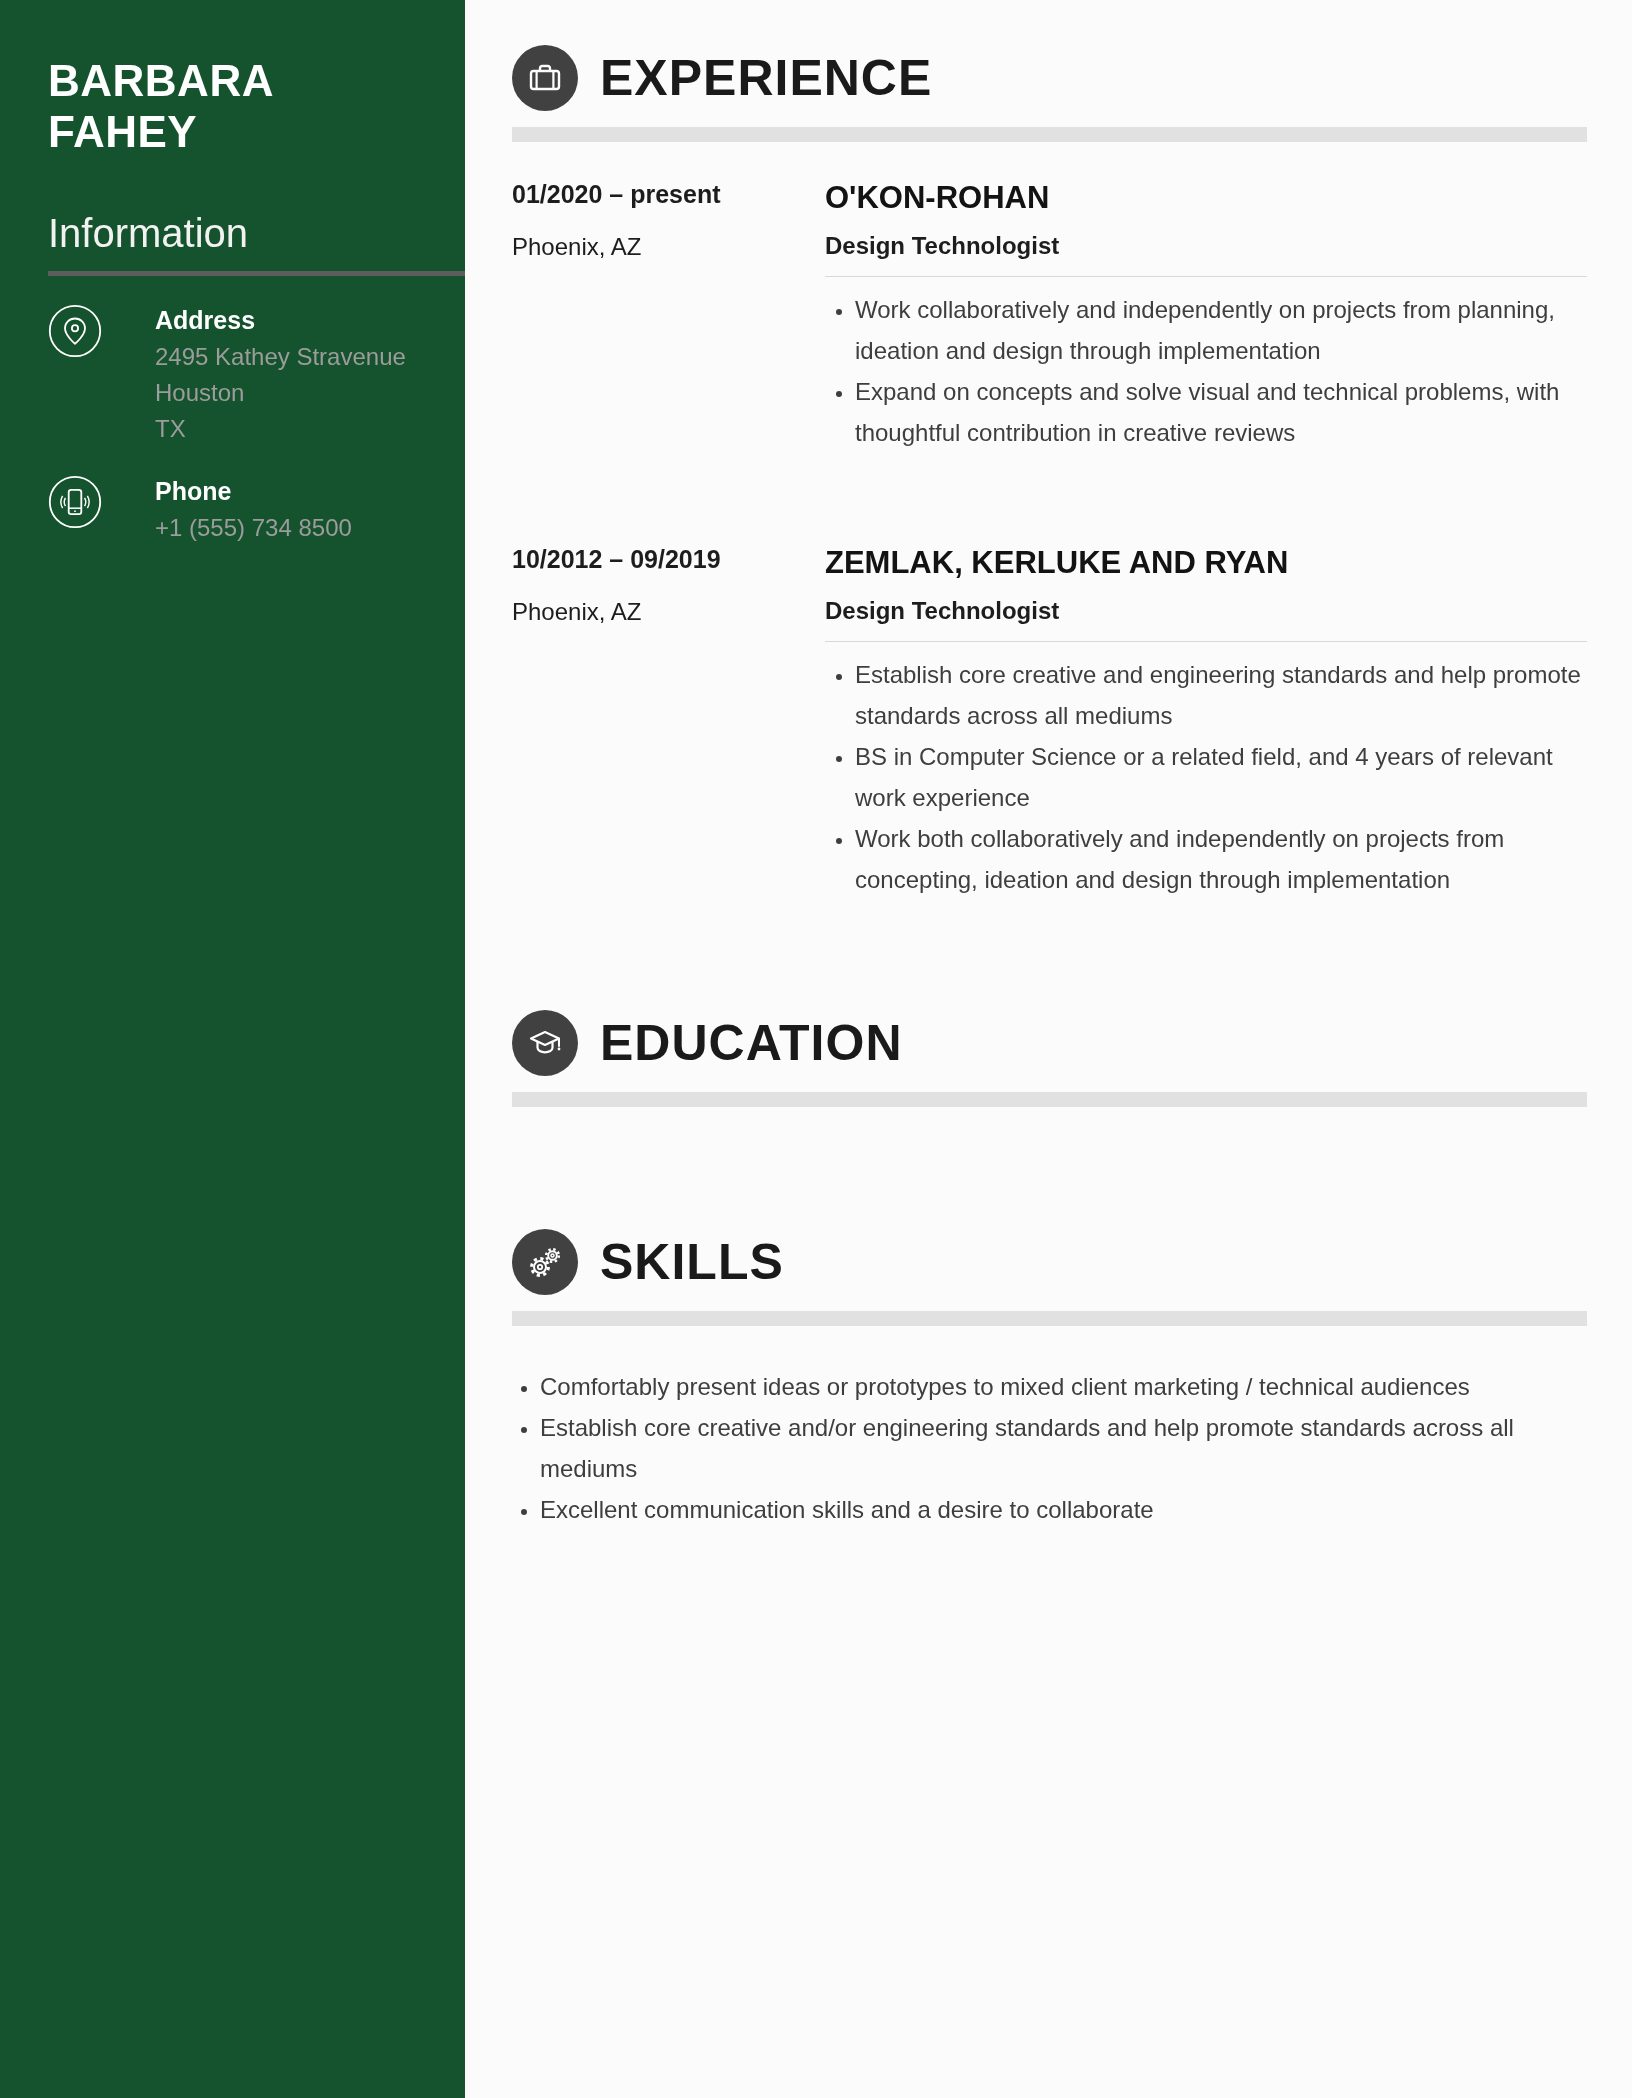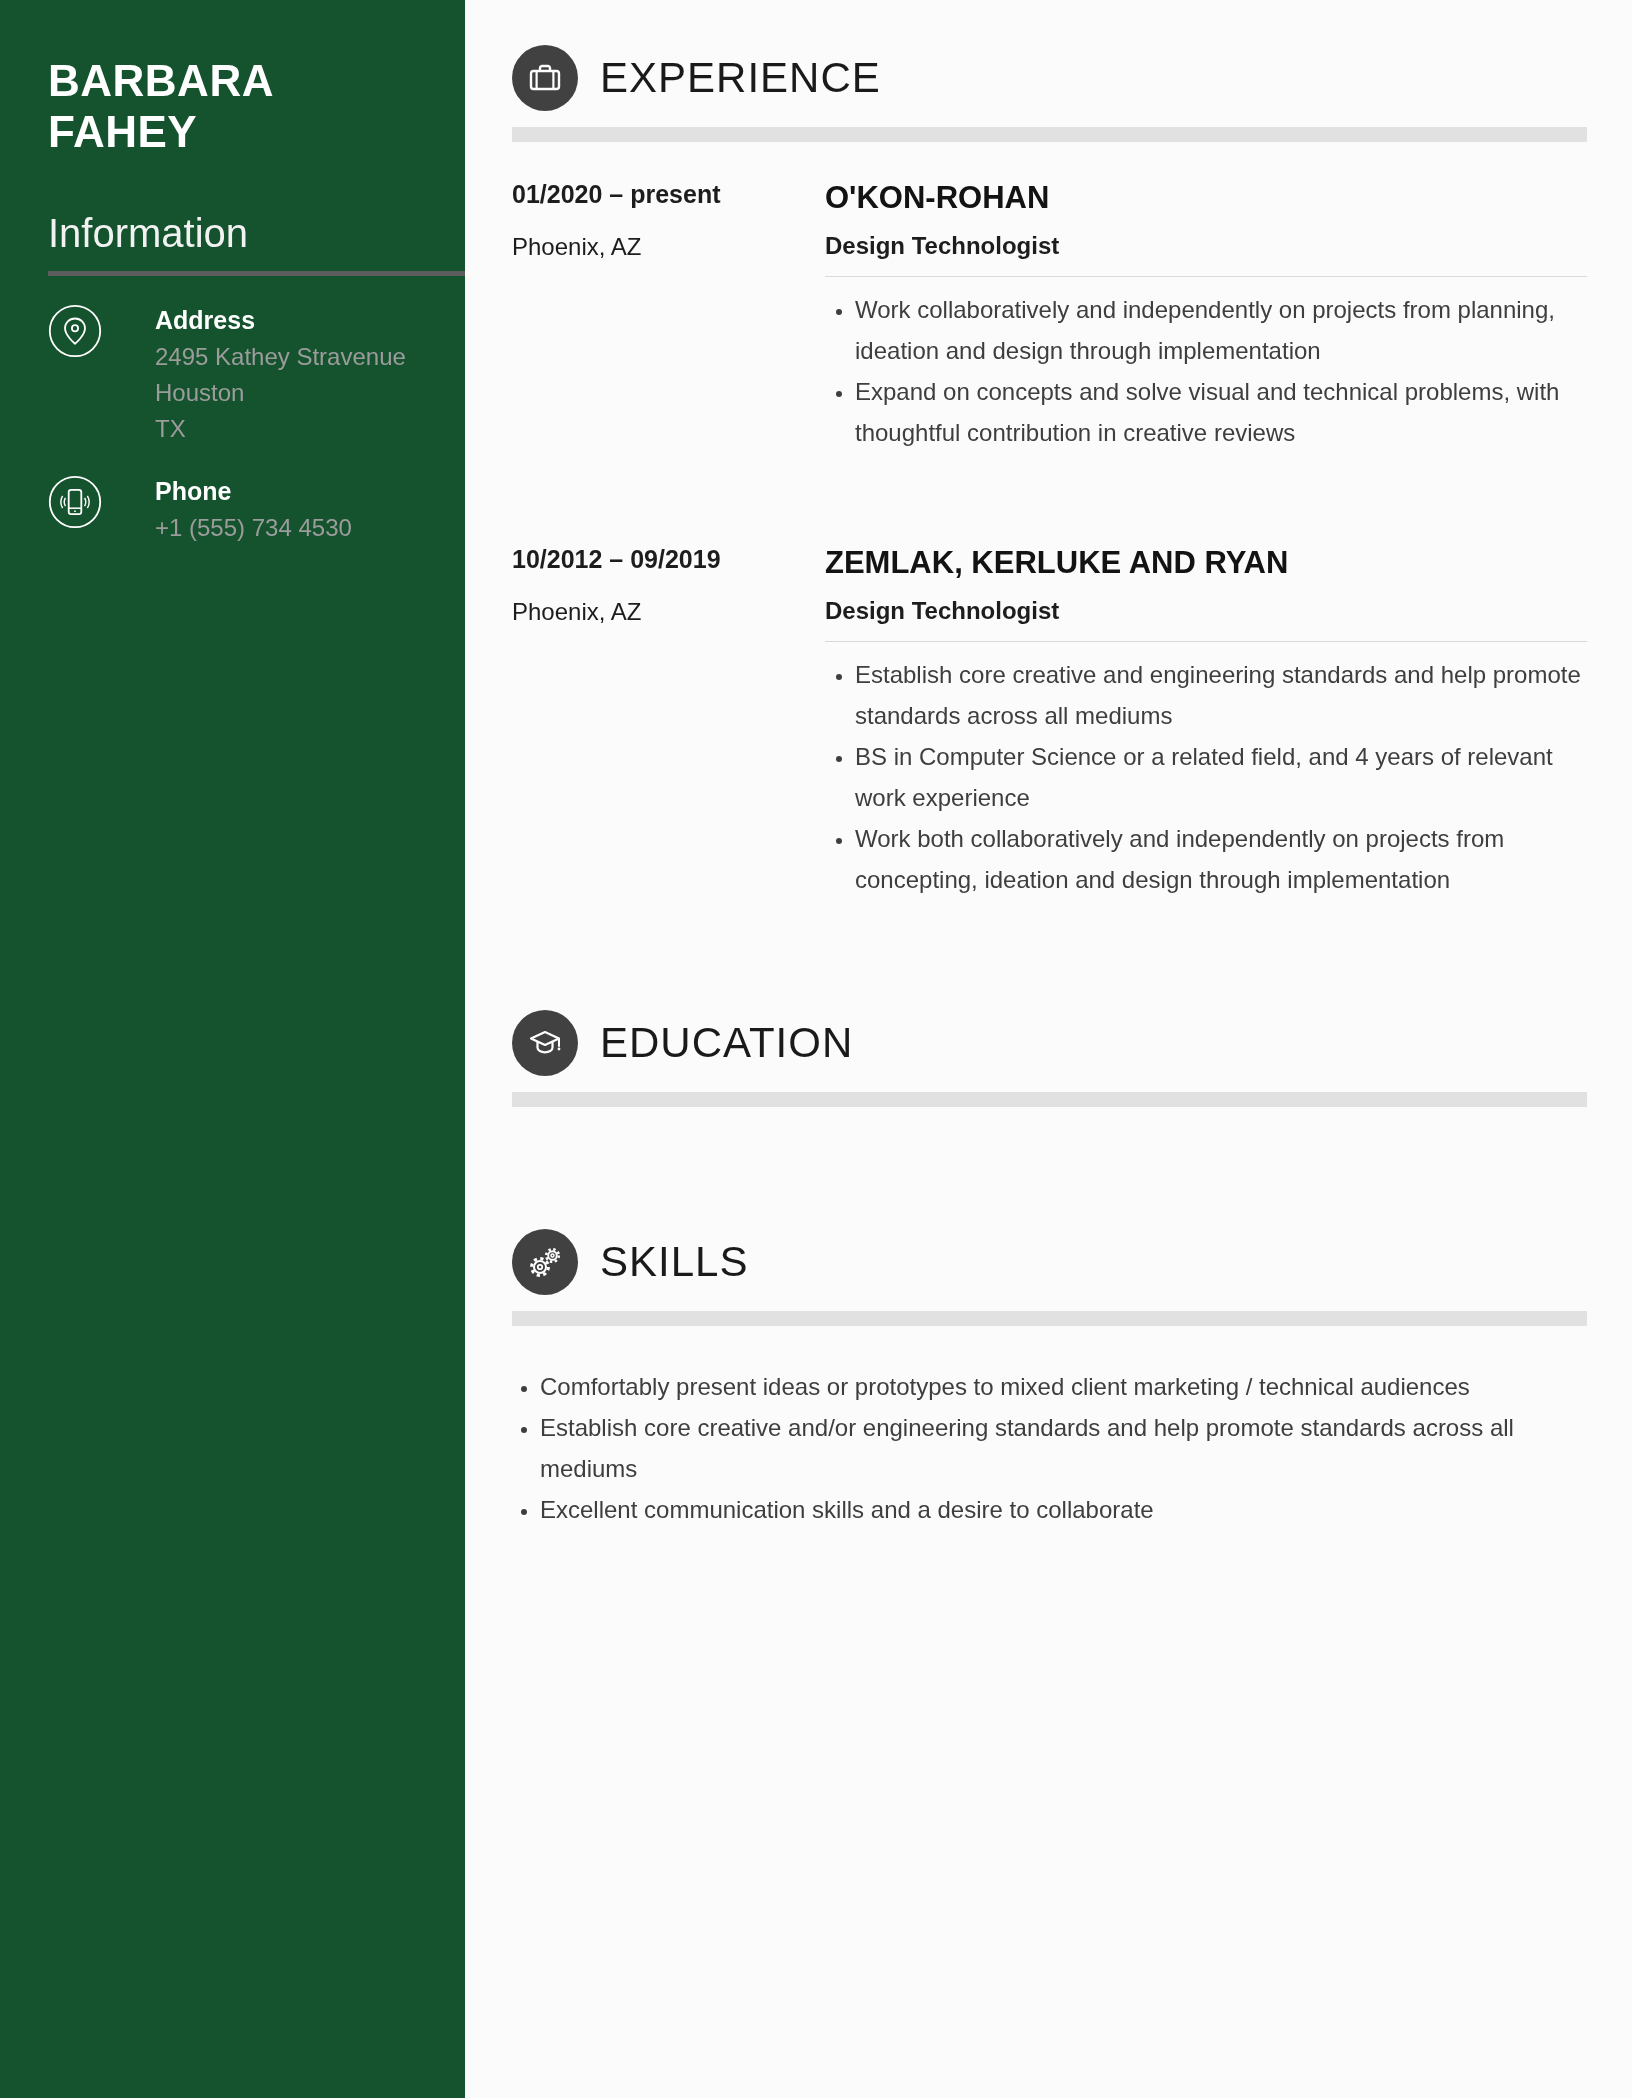--- a/index.html
+++ b/index.html
@@ -41,21 +41,21 @@
     position:absolute; left:465px; right:0; top:0;
     padding:45px 45px 0 47px;
   }
   .sec-head { display:flex; align-items:center; gap:22px; }
   .sec-icon {
     width:66px; height:66px; border-radius:50%;
     background:#414141; flex:none;
     display:flex; align-items:center; justify-content:center;
   }
   .sec-title {
-    font-size:42px; font-weight:400; color:#1a1a1a; letter-spacing:1px;
+    font-size:50px; font-weight:700; color:#1a1a1a; letter-spacing:1px;
   }
   .sec-bar { margin-top:16px; height:15px; background:#e1e1e1; }
 
   .entry { display:flex; margin-top:38px; }
   .entry + .entry { margin-top:92px; }
   .entry-meta { width:313px; flex:none; }
   .meta-date { font-size:25px; font-weight:700; color:#1d1d1d; }
   .meta-loc  { margin-top:24px; font-size:24px; font-weight:400; color:#1d1d1d; }
   .entry-body { flex:1; min-width:0; }
   .company { font-size:31px; font-weight:700; color:#131313; }
@@ -108,21 +108,21 @@
         <line x1="20.7" y1="33.2" x2="33.3" y2="33.2" stroke-width="1.5"></line>
         <circle cx="27" cy="36.2" r="0.9" fill="#ffffff" stroke="none"></circle>
         <path d="M17.4 22.8a8.5 8.5 0 0 0 0 8.4" stroke-width="1.4"></path>
         <path d="M14.6 20.8a12.5 12.5 0 0 0 0 12.4" stroke-width="1.4"></path>
         <path d="M36.6 22.8a8.5 8.5 0 0 1 0 8.4" stroke-width="1.4"></path>
         <path d="M39.4 20.8a12.5 12.5 0 0 1 0 12.4" stroke-width="1.4"></path>
       </svg>
     </span>
     <div class="contact-body">
       <div class="contact-label">Phone</div>
-      <div class="contact-line">+1 (555) 734 4530</div>
+      <div class="contact-line">+1 (555) 734 8500</div>
     </div>
   </div>
 </aside>
 
 <main class="main">
 
   <section>
     <div class="sec-head">
       <span class="sec-icon">
         <svg width="34" height="34" viewBox="0 0 34 34" fill="none" stroke="#ffffff">

